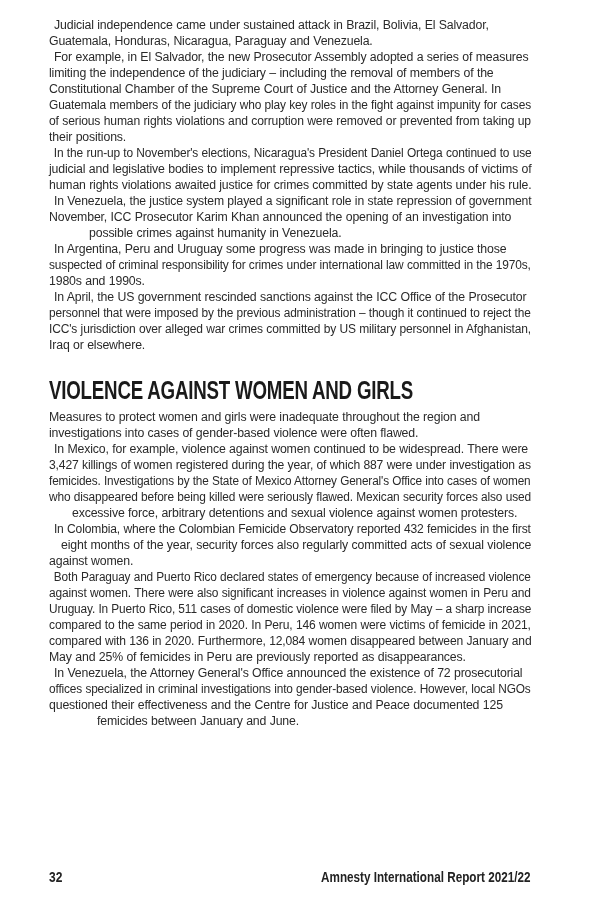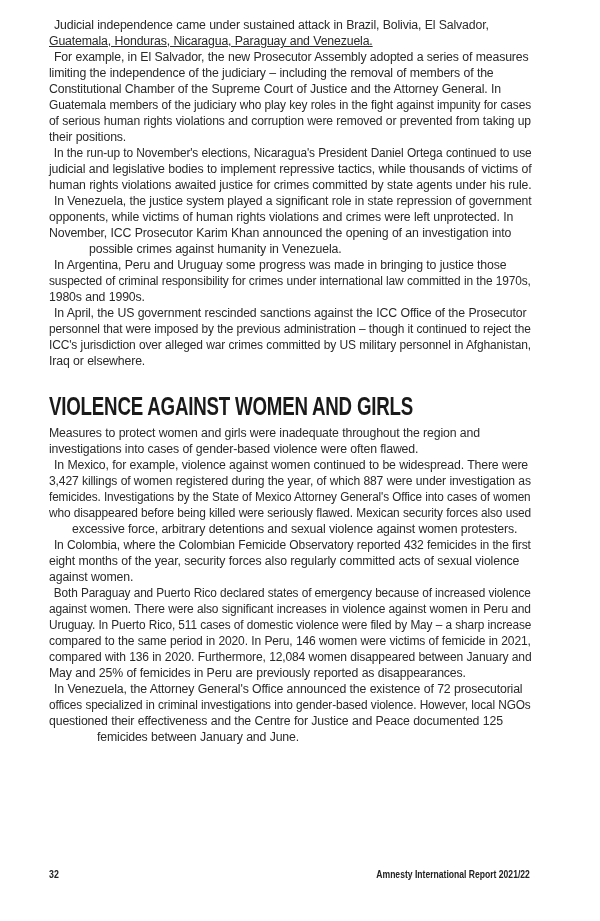--- a/index.html
+++ b/index.html
@@ -56,21 +56,21 @@
   .gap-after-heading {
     height: 6px;
   }
   .footer {
     position: absolute;
     left: 49px;
     right: 70px;
     top: 868px;
     height: 14px;
     font-family: "Liberation Sans", sans-serif;
-    font-size: 11px;
+    font-size: 15px;
     font-weight: bold;
     color: #222;
   }
   .footer .page-number {
     position: absolute;
     left: 0;
     top: 0;
     transform: scaleX(0.8);
     transform-origin: 0 0;
   }
@@ -83,38 +83,37 @@
     white-space: nowrap;
   }
 </style>
 </head>
 <body>
 
 <div class="page">
   <div>
     <p class="para">
       <span class="line indent" style="display: block;">Judicial independence came under sustained attack in Brazil, Bolivia, El Salvador,</span>
-      <span class="line" style="display: block; text-decoration: underline;">Guatemala, Honduras, Nicaragua, Paraguay and Venezuela.</span>
+      <span class="line" style="display: block;">Guatemala, Honduras, Nicaragua, Paraguay and Venezuela.</span>
     </p>
     <p class="para">
       <span class="line indent" style="display: block;">For example, in El Salvador, the new Prosecutor Assembly adopted a series of measures</span>
       <span class="line" style="display: block;">limiting the independence of the judiciary – including the removal of members of the</span>
       <span class="line" style="display: block;">Constitutional Chamber of the Supreme Court of Justice and the Attorney General. In</span>
       <span class="line" style="display: block; transform: scaleX(0.97); transform-origin: 0px 0px;">Guatemala members of the judiciary who play key roles in the fight against impunity for cases</span>
       <span class="line" style="display: block; transform: scaleX(0.986); transform-origin: 0px 0px;">of serious human rights violations and corruption were removed or prevented from taking up</span>
       <span class="line" style="display: block;">their positions.</span>
     </p>
     <p class="para">
       <span class="line indent" style="display: block; transform: scaleX(0.97); transform-origin: 0px 0px;">In the run-up to November's elections, Nicaragua's President Daniel Ortega continued to use</span>
       <span class="line" style="display: block;">judicial and legislative bodies to implement repressive tactics, while thousands of victims of</span>
       <span class="line" style="display: block; transform: scaleX(0.996); transform-origin: 0px 0px;">human rights violations awaited justice for crimes committed by state agents under his rule.</span>
     </p>
     <p class="para">
       <span class="line indent" style="display: block; transform: scaleX(0.99); transform-origin: 0px 0px;">In Venezuela, the justice system played a significant role in state repression of government</span>
-      <span class="line" style="display: block;">opponents, while victims of human rights violations and crimes were left unprotected. In</span>
       <span class="line" style="display: block;">November, ICC Prosecutor Karim Khan announced the opening of an investigation into</span>
       <span class="line" style="display: block; padding-left: 40px;">possible crimes against humanity in Venezuela.</span>
     </p>
     <p class="para">
       <span class="line indent" style="display: block;">In Argentina, Peru and Uruguay some progress was made in bringing to justice those</span>
       <span class="line" style="display: block; transform: scaleX(0.97); transform-origin: 0px 0px;">suspected of criminal responsibility for crimes under international law committed in the 1970s,</span>
       <span class="line" style="display: block;">1980s and 1990s.</span>
     </p>
     <p class="para">
       <span class="line indent" style="display: block;">In April, the US government rescinded sanctions against the ICC Office of the Prosecutor</span>
@@ -136,21 +135,21 @@
     </p>
     <p class="para">
       <span class="line indent" style="display: block;">In Mexico, for example, violence against women continued to be widespread. There were</span>
       <span class="line" style="display: block; transform: scaleX(0.986); transform-origin: 0px 0px;">3,427 killings of women registered during the year, of which 887 were under investigation as</span>
       <span class="line" style="display: block; transform: scaleX(0.958); transform-origin: 0px 0px;">femicides. Investigations by the State of Mexico Attorney General's Office into cases of women</span>
       <span class="line" style="display: block; transform: scaleX(0.968); transform-origin: 0px 0px;">who disappeared before being killed were seriously flawed.  Mexican security forces also used</span>
       <span class="line" style="display: block; margin-left: 23px;">excessive force, arbitrary detentions and sexual violence against women protesters.</span>
     </p>
     <p class="para">
       <span class="line indent" style="display: block; transform: scaleX(0.98); transform-origin: 0px 0px;">In Colombia, where the Colombian Femicide Observatory reported 432 femicides in the first</span>
-      <span class="line" style="display: block;">eight months of the year, security forces also regularly committed acts of sexual violence</span>
+      <span class="line" style="display: block; margin-left: 12px;">eight months of the year, security forces also regularly committed acts of sexual violence</span>
       <span class="line" style="display: block;">against women.</span>
     </p>
     <p class="para">
       <span class="line indent" style="display: block; transform: scaleX(0.962); transform-origin: 0px 0px;">Both Paraguay and Puerto Rico declared states of emergency because of increased violence</span>
       <span class="line" style="display: block; transform: scaleX(0.974); transform-origin: 0px 0px;">against women.  There were also significant increases in violence against women in Peru and</span>
       <span class="line" style="display: block; transform: scaleX(0.964); transform-origin: 0px 0px;">Uruguay. In Puerto Rico, 511 cases of domestic violence were filed by May – a sharp increase</span>
       <span class="line" style="display: block; transform: scaleX(0.98); transform-origin: 0px 0px;">compared to the same period in 2020. In Peru, 146 women were victims of femicide in 2021,</span>
       <span class="line" style="display: block; transform: scaleX(0.982); transform-origin: 0px 0px;">compared with 136 in 2020. Furthermore, 12,084 women disappeared between January and</span>
       <span class="line" style="display: block;">May and 25% of femicides in Peru are previously reported as disappearances.</span>
     </p>

